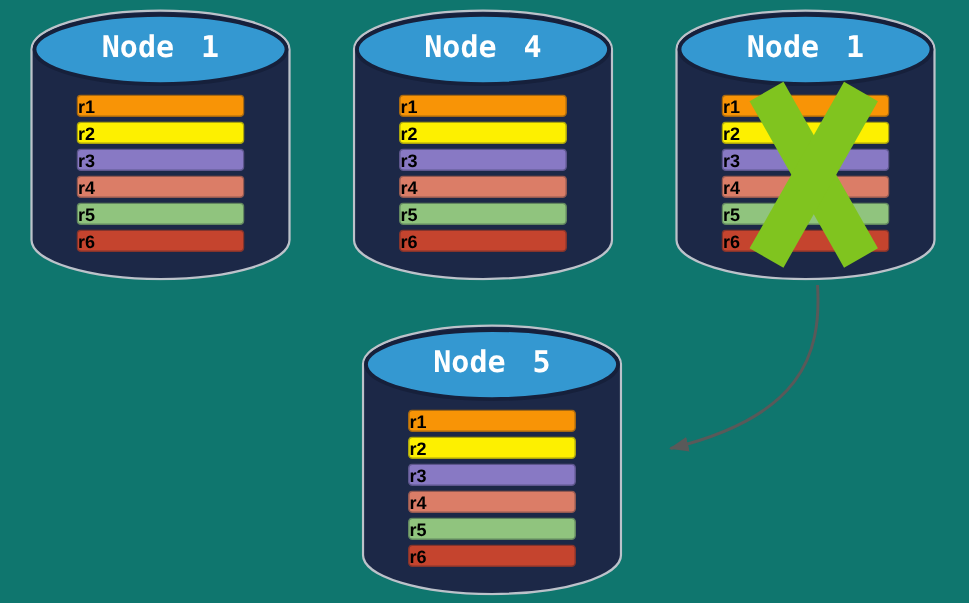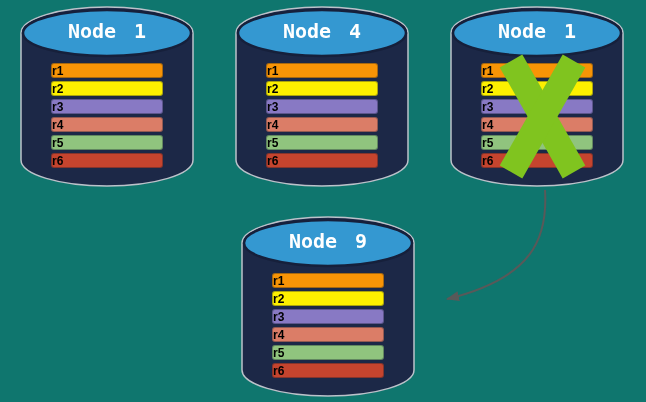--- a/index.html
+++ b/index.html
@@ -101,21 +101,21 @@
       <line x1="17" y1="12" x2="80" y2="123" stroke-width="26" stroke="#80C41F"></line>
       <line x1="80" y1="12" x2="17" y2="123" stroke-width="26" stroke="#80C41F"></line>
     </svg>
   </div>
 
   <div class="node node4">
     <svg class="cyl" viewBox="0 0 174 181">
       <path d="M1,27 A86,26 0 0 1 173,27 L173,154 A86,26 0 0 1 1,154 Z" stroke-width="1.5" fill="#1C2847" stroke="#BCC2CA"></path>
       <ellipse cx="87" cy="27" rx="84" ry="23" stroke-width="2.5" fill="#3498D1" stroke="#16203B"></ellipse>
     </svg>
-    <div class="node-label" style="color: rgb(255, 255, 255);">Node 9</div>
+    <div class="node-label" style="color: rgb(255, 255, 255);">Node 5</div>
     <div class="rows">
       <div class="row" style="background: rgb(248, 148, 6);">r1</div>
       <div class="row" style="background: rgb(253, 240, 0);">r2</div>
       <div class="row" style="background: rgb(136, 121, 196);">r3</div>
       <div class="row" style="background: rgb(219, 125, 103);">r4</div>
       <div class="row" style="background: rgb(144, 196, 126);">r5</div>
       <div class="row" style="background: rgb(197, 68, 46);">r6</div>
     </div>
   </div>
 

